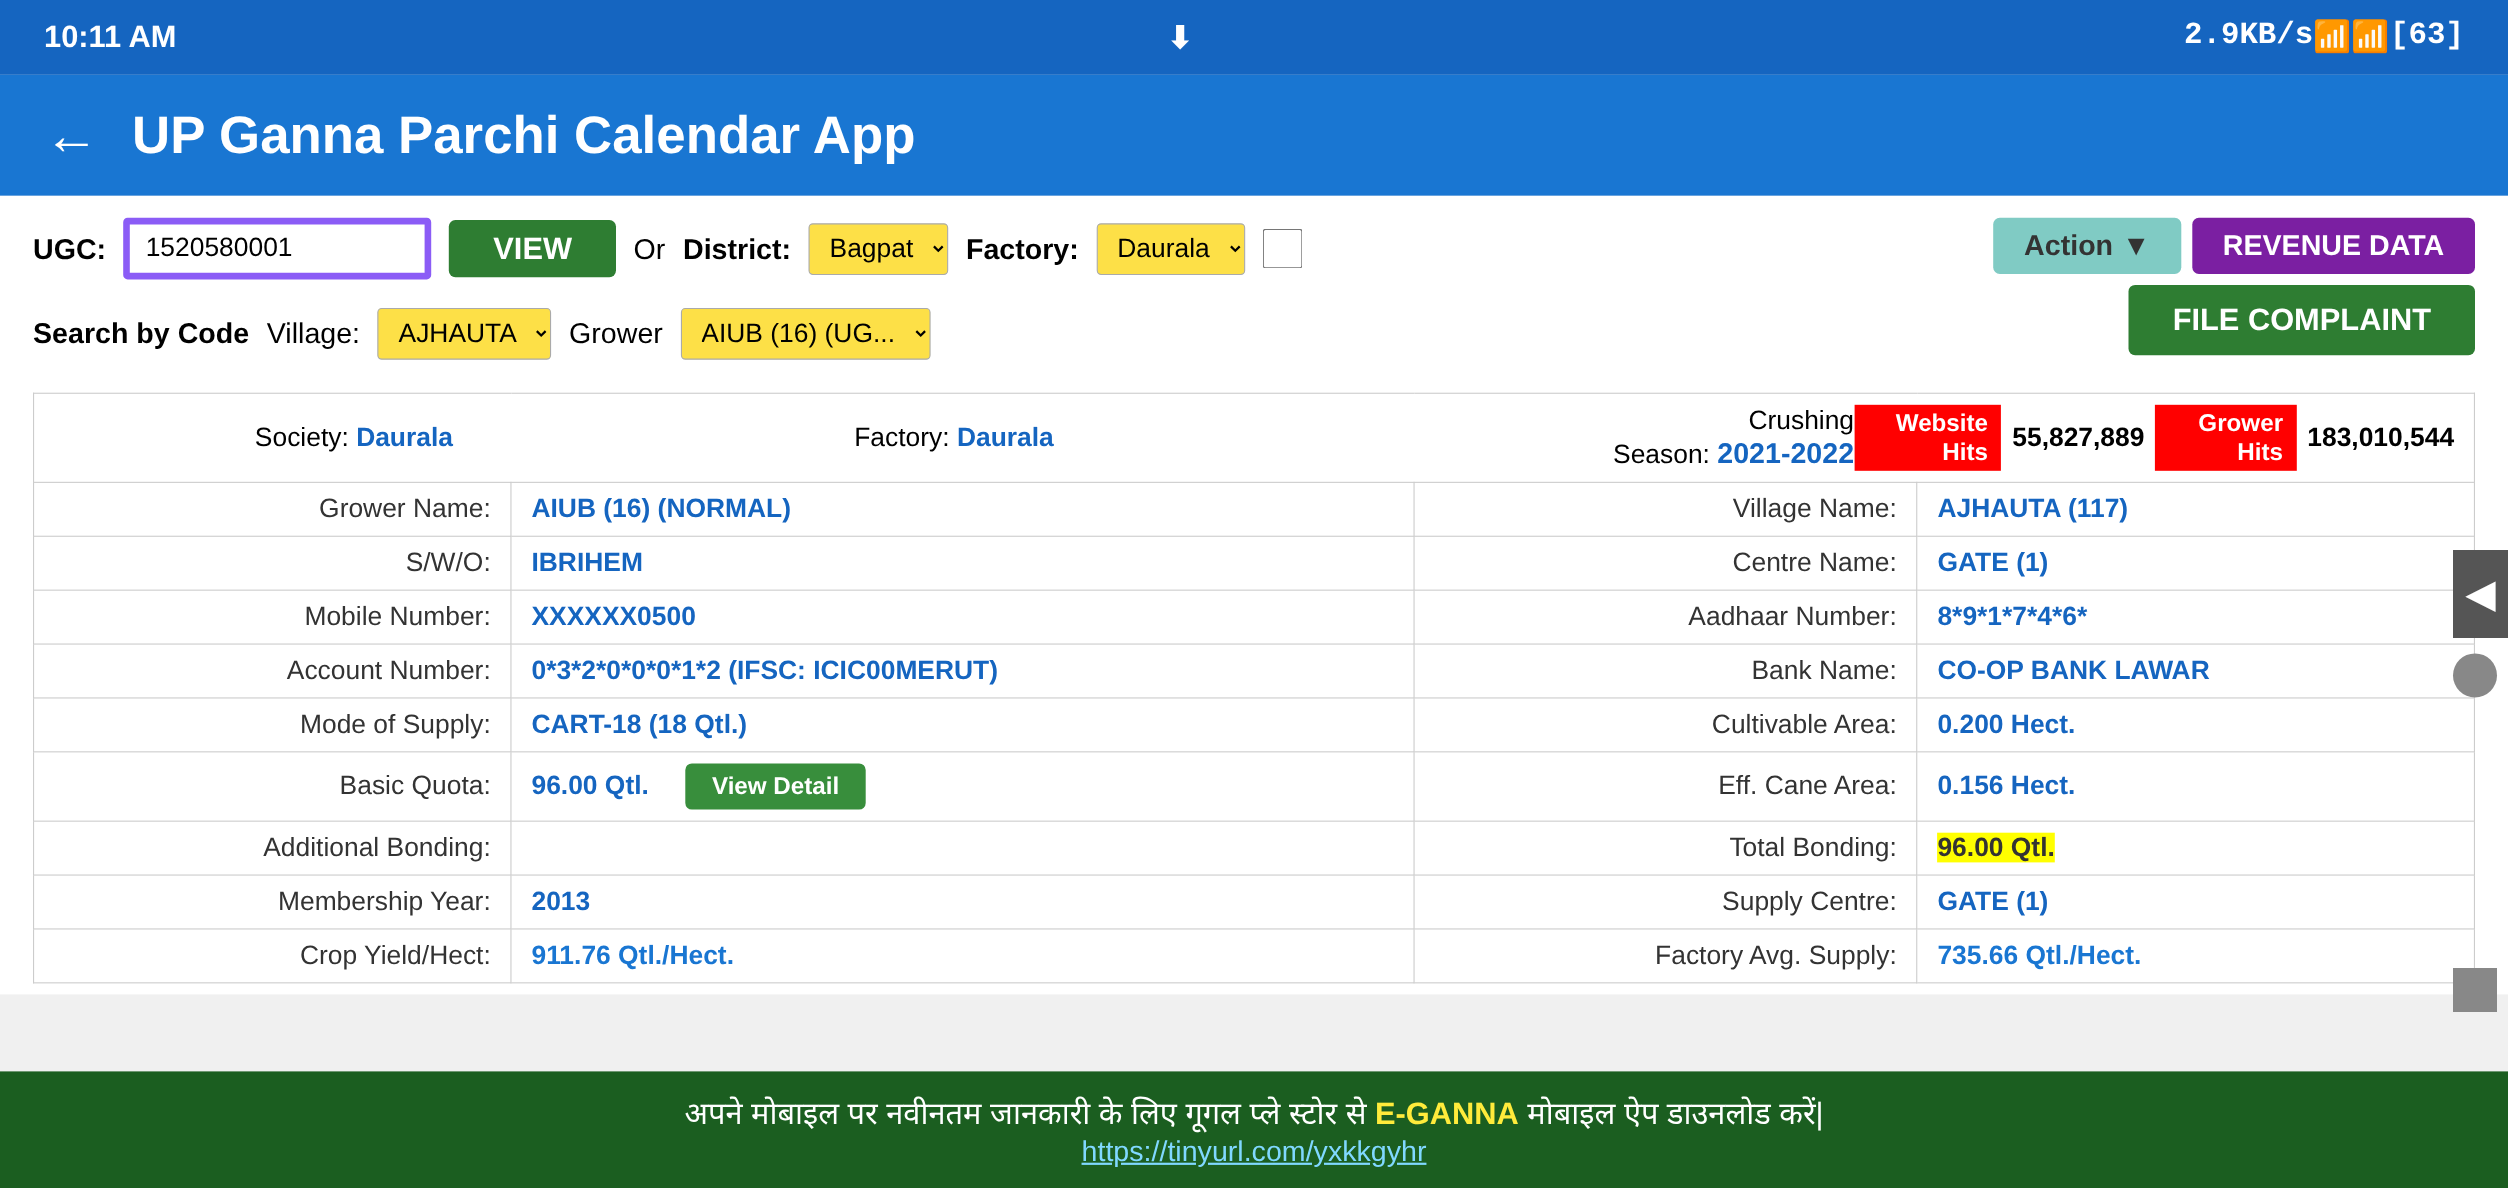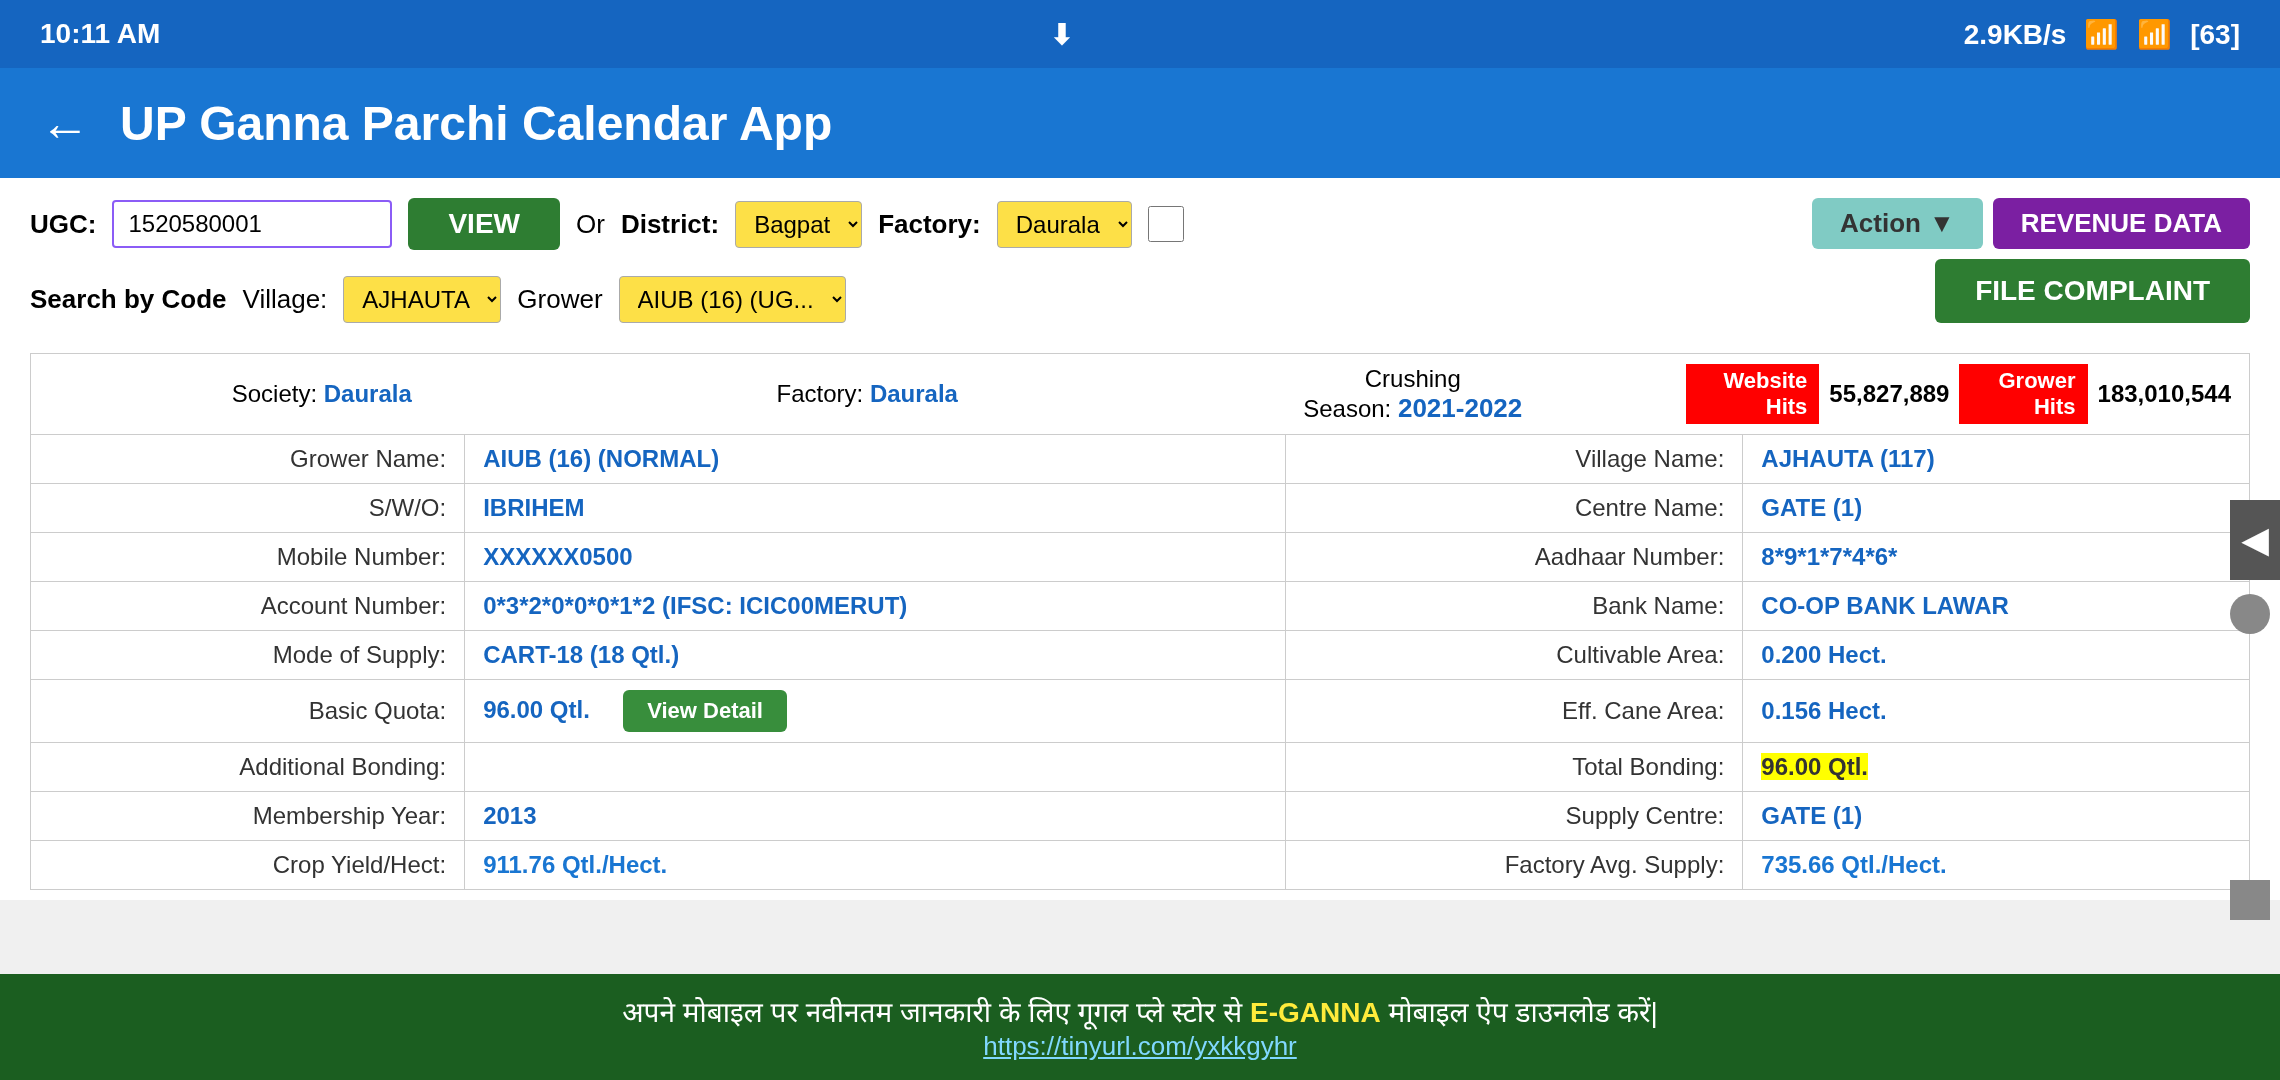--- a/index.html
+++ b/index.html
@@ -18,22 +18,22 @@
       display: flex;
       justify-content: space-between;
       align-items: center;
       padding: 0 40px;
       height: 68px;
       font-size: 28px;
       font-weight: bold;
     }
     .status-right {
       display: flex;
-      align-items: flex-end;
-      gap: 18px;
+      align-items: flex-start;
+      font-family: Liberation Mono, monospace;
     }
 
     
     .app-header {
       background: #1976D2;
       color: white;
       display: flex;
       align-items: center;
       padding: 0 40px;
       height: 110px;
@@ -64,21 +64,21 @@
       flex-wrap: wrap;
       margin-bottom: 14px;
     }
     .ugc-label {
       font-size: 26px;
       font-weight: bold;
     }
     .ugc-input {
       font-size: 24px;
       padding: 8px 14px;
-      border: 2px solid #8b5cf6;
+      border: 6px solid #8b5cf6;
       border-radius: 4px;
       width: 280px;
     }
     .view-btn {
       background: #2E7D32;
       color: white;
       font-size: 28px;
       font-weight: bold;
       padding: 10px 40px;
       border: none;
@@ -373,21 +373,21 @@
       <td colspan="4">
         <div style="display:flex; justify-content:space-between; align-items:center;">
           <div style="flex:1; text-align:center;">
             <span>Society: </span>
             <strong class="value-blue">Daurala</strong>
           </div>
           <div style="flex:1; text-align:center;">
             <span>Factory: </span>
             <strong class="value-blue">Daurala</strong>
           </div>
-          <div style="flex:1; text-align:center;" class="crushing-info">
+          <div style="flex:1; text-align:right;" class="crushing-info">
             <div>Crushing</div>
             <div>
               <span>Season:</span>
               <span class="crushing-season">2021-2022</span>
             </div>
           </div>
           <div style="flex:1; text-align:right; display:flex; align-items:center; gap:10px; justify-content:flex-end;">
             <span class="website-hits-badge">Website Hits</span>
             <span class="hits-numbers">55,827,889</span>
             <span class="grower-hits-badge">Grower Hits</span>

